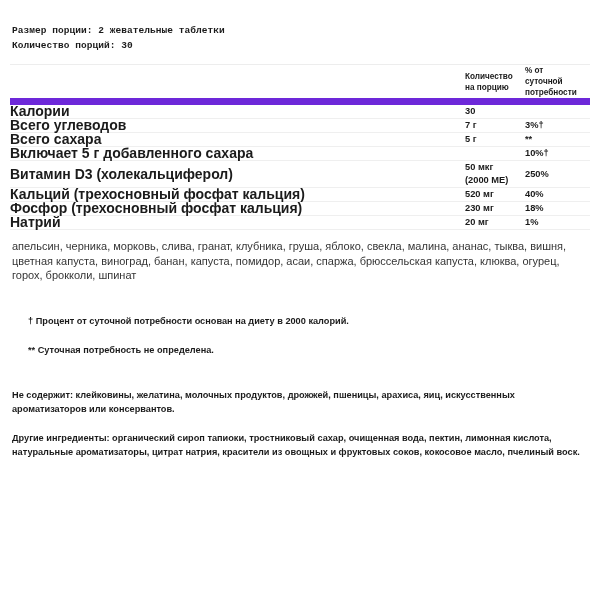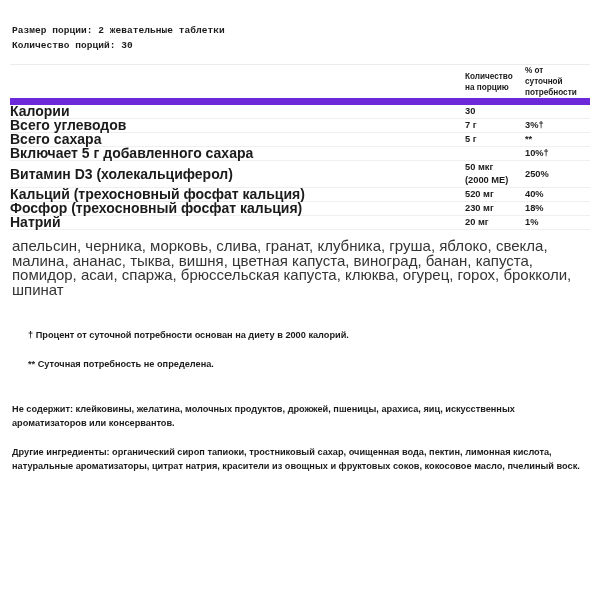--- a/index.html
+++ b/index.html
@@ -88,21 +88,21 @@
     font-size: 9.3px;
     font-weight: bold;
     line-height: 13px;
     color: #1b1b1b;
     padding: 8px 4px 8px 0;
     white-space: pre-line;
   }
 
   
   .blend-list {
-    font-size: 15px;
+    font-size: 11px;
     font-weight: normal;
     line-height: 14.5px;
     color: #353535;
     padding: 9px 0 0 2px;
     margin: 0;
     max-width: 560px;
   }
 
   
   .footnotes {

